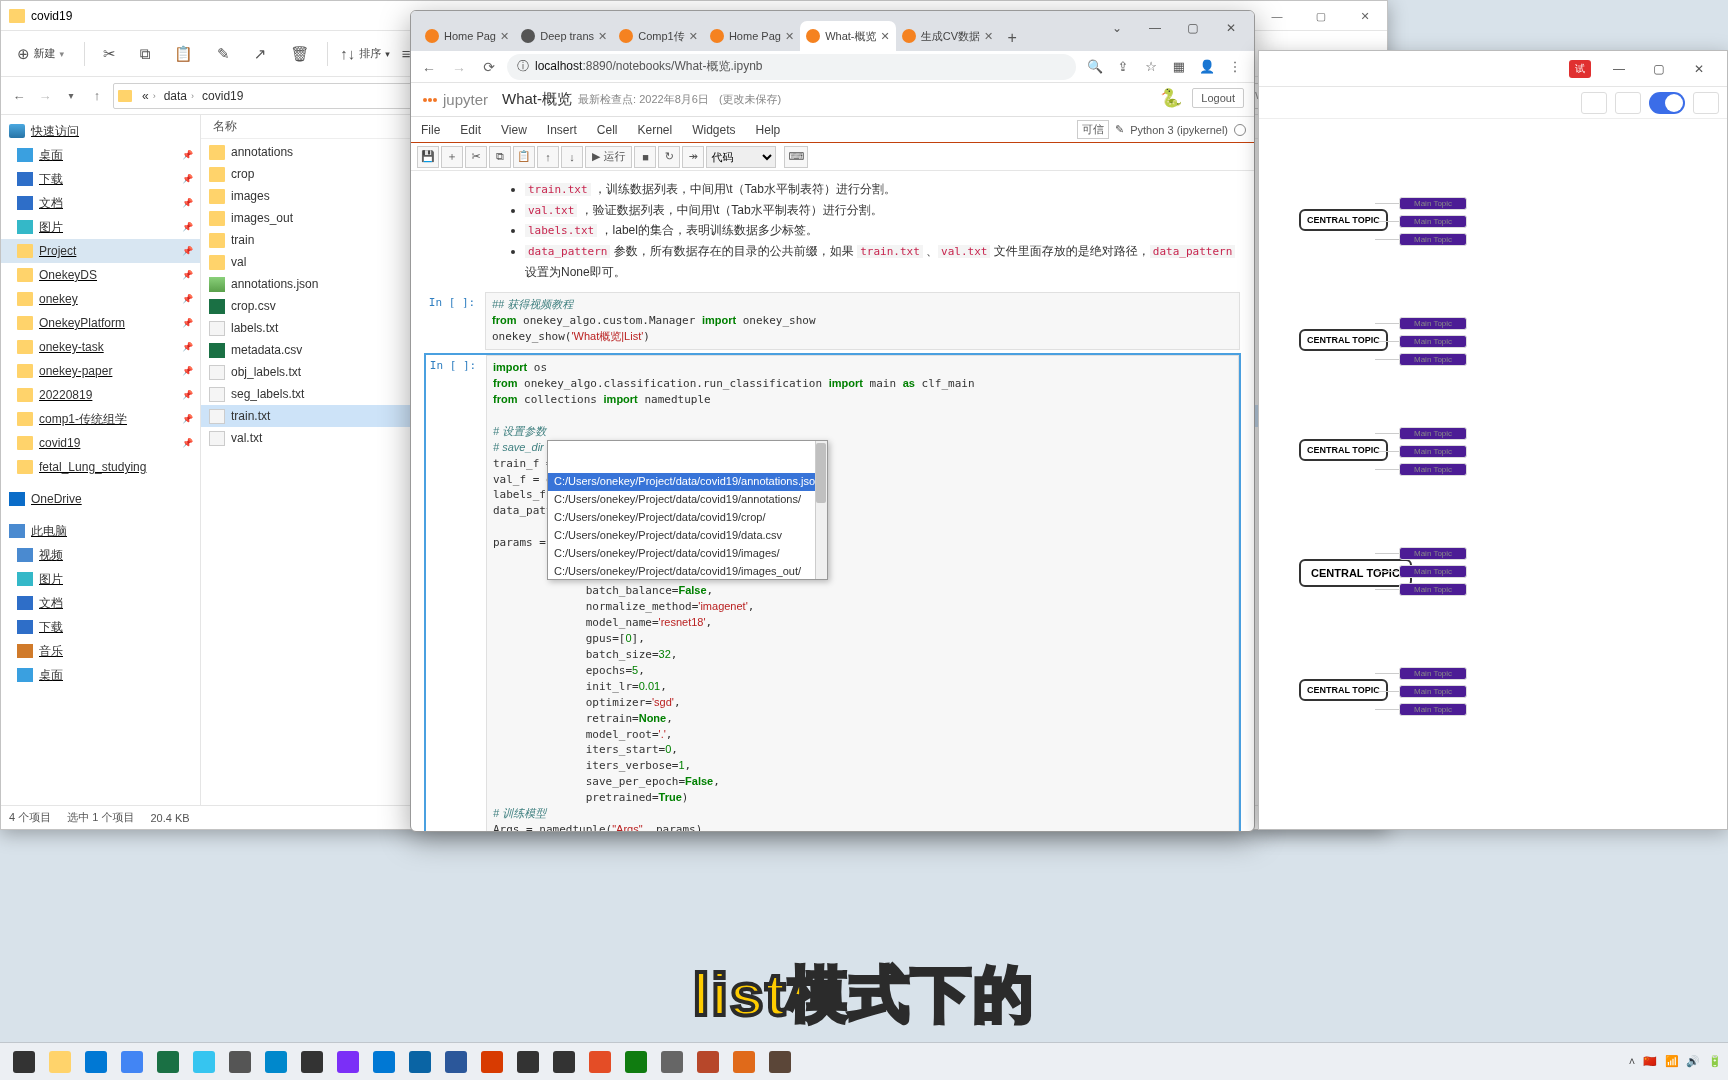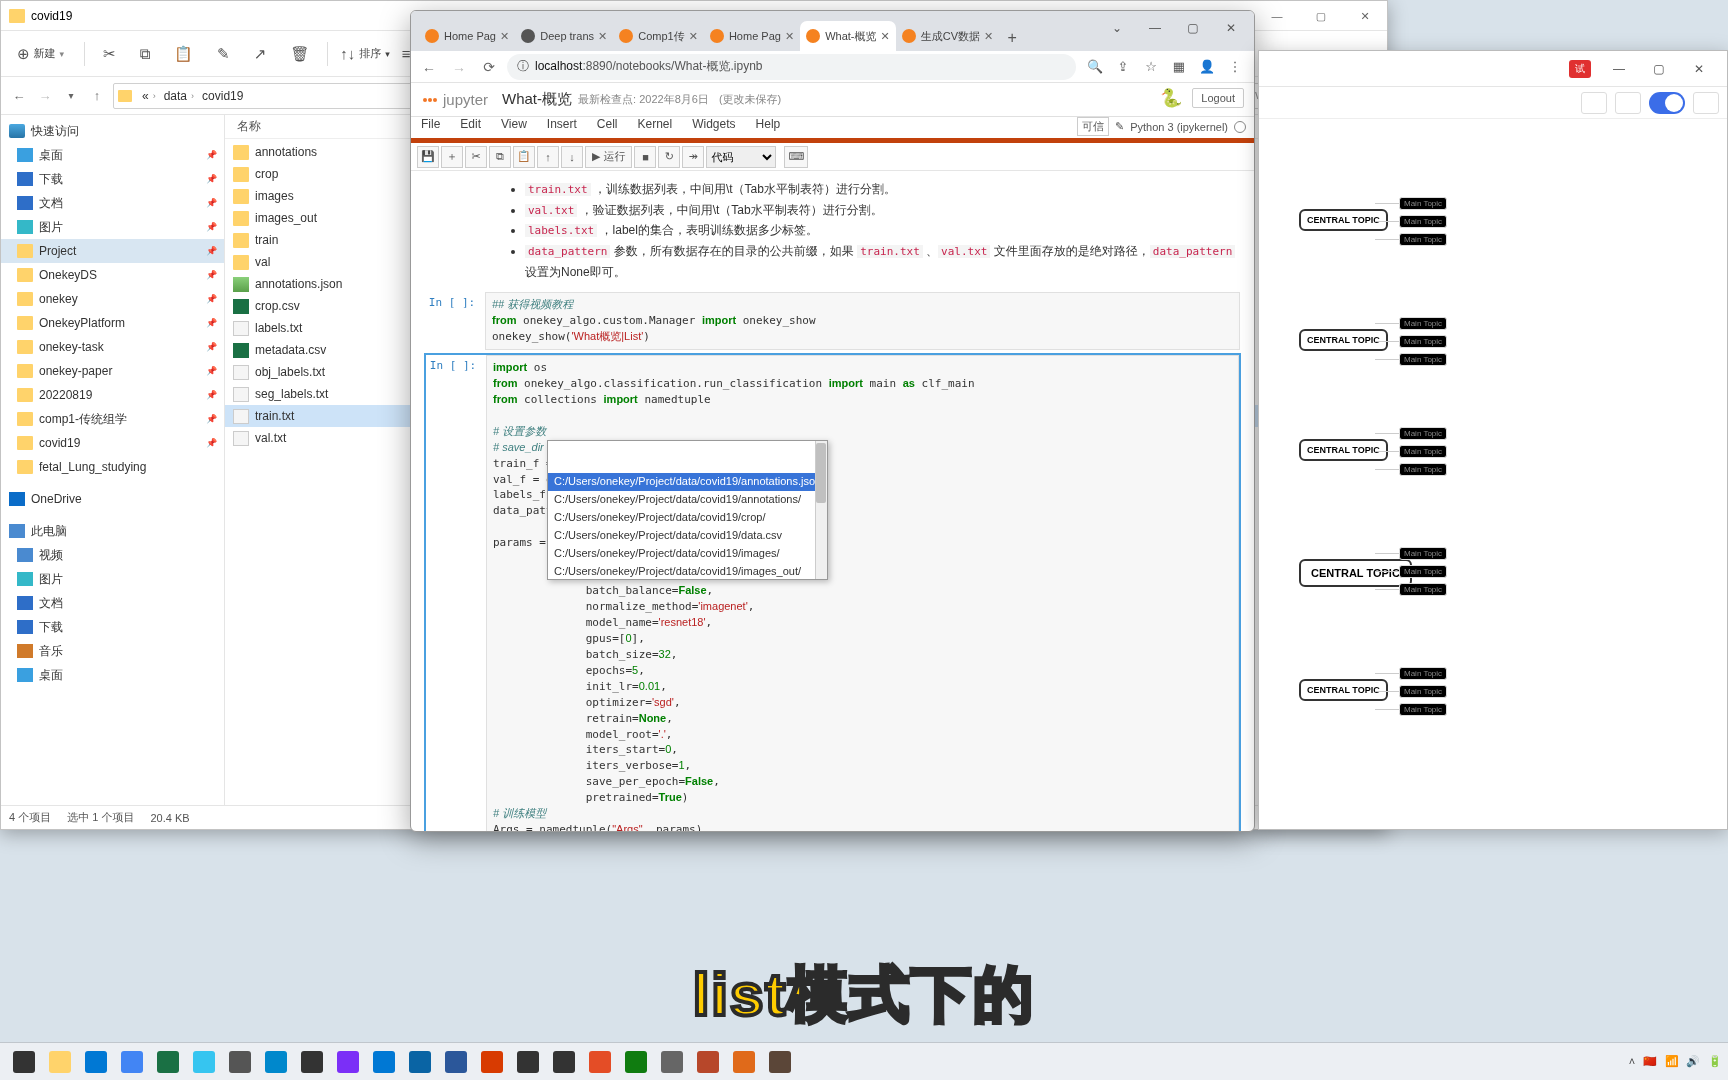--- a/index.html
+++ b/index.html
@@ -19,21 +19,21 @@
 .rb-sep { width:1px; height:24px; background:#ddd; }
 .rb-sort { display:flex; align-items:center; font-size:11px; color:#444; gap:4px;}
 .exp-nav { height:38px; display:flex; align-items:center; padding:0 8px; gap:6px; border-bottom:1px solid #e5e5e5;}
 .nav-arrow { width:20px; text-align:center; color:#666; font-size:13px;}
 .addr-bar { flex:1; height:26px; border:1px solid #d0d0d0; display:flex; align-items:center; padding:0 4px; font-size:12px; border-radius:2px;}
 .crumb { padding:0 4px; color:#333; display:flex; align-items:center; }
 .crumb .chev { color:#888; margin-left:4px; font-size:9px;}
 .reload-btn { width:26px; height:26px; border:1px solid #d0d0d0; display:flex; align-items:center; justify-content:center; margin-left:4px; color:#555;}
 .search-box { width:180px; height:26px; border:1px solid #d0d0d0; display:flex; align-items:center; padding:0 6px; margin-left:8px; color:#888; gap:6px;}
 .exp-body { display:flex; height:calc(100% - 30px - 46px - 38px - 24px); }
-.exp-tree { width:224px; border-right:1px solid #e5e5e5; overflow-y:auto; padding:4px 0;}
+.exp-tree { width:200px; border-right:1px solid #e5e5e5; overflow-y:auto; padding:4px 0;text-decoration:underline;}
 .tree-group { margin-bottom:8px;}
 .tree-item { height:24px; display:flex; align-items:center; padding:0 8px 0 16px; font-size:12px; color:#333; position:relative;}
 .tree-item.sel { background:#d8e6f2; }
 .tree-item .pin { position:absolute; right:6px; font-size:9px; color:#888;}
 .ti-ico { width:16px; height:14px; margin-right:6px; display:inline-block;}
 .ico-star{ background:linear-gradient(#4aa8e0,#2874a6); border-radius:2px;}
 .ico-desktop{ background:#3aa0e0;}
 .ico-dl{ background:#2e6ec8;}
 .ico-doc{ background:#2e6ec8;}
 .ico-pic{ background:#34b8c8;}
@@ -75,21 +75,21 @@
 
 .jp-head { height:34px; display:flex; align-items:center; padding:0 12px; border-bottom:1px solid #e0e0e0; position:relative;}
 .jp-logo { display:flex; align-items:center; gap:6px; font-size:15px; color:#888;}
 .jp-logo .rings{ display:flex; gap:1px;}
 .jp-logo .rings span{ width:4px; height:4px; border-radius:50%; background:#f37626;}
 .jp-title { margin-left:14px; font-size:15px; color:#333;}
 .jp-meta { font-size:11px; color:#888; margin-left:6px;}
 .jp-head-right { position:absolute; right:10px; top:4px; display:flex; align-items:center; gap:10px;}
 .jp-pyicon { font-size:18px; color:#3776ab;}
 .jp-logout { border:1px solid #ccc; border-radius:2px; padding:3px 8px; font-size:11px; color:#555;}
-.jp-menu { height:26px; display:flex; padding:0 10px; font-size:12px; color:#444; gap:20px; border-bottom:5px solid #c2410c; position:relative;}
+.jp-menu { height:26px; display:flex; align-items:center; padding:0 10px; font-size:12px; color:#444; gap:20px; border-bottom:1px solid #c2410c; position:relative;}
 .jp-menu-right { position:absolute; right:8px; display:flex; align-items:center; gap:6px; font-size:11px; color:#555;padding-left:21px;}
 .jp-menu-right .kbox{ border:1px solid #ccc; padding:1px 4px;}
 .kstat{ width:12px; height:12px; border:1px solid #888; border-radius:50%;}
 .jp-tb { height:28px; display:flex; align-items:center; padding:0 6px; gap:2px; border-bottom:1px solid #e5e5e5;}
 .tb-btn { min-width:22px; height:22px; border:1px solid #ccc; background:#f7f7f7; display:flex; align-items:center; justify-content:center; font-size:11px; color:#555; padding:0 3px;}
 .tb-run { padding:0 6px; gap:3px;}
 .tb-sel { height:22px; border:1px solid #ccc; font-size:11px; width:70px;}
 .jp-content { height:calc(100% - 40px - 32px - 34px - 26px - 28px); overflow-y:auto; padding:8px 0 30px 0; position:relative;}
 .nb-area { margin:0 14px;}
 .md-txt { font-size:12px; color:#333; margin-left:80px; margin-bottom:10px;}
@@ -123,21 +123,21 @@
 .mind-win { display:flex; gap:0;}
 .mind-win div{ width:40px; height:28px; display:flex; align-items:center; justify-content:center; color:#555;}
 .mind-tb { height:32px; border-bottom:1px solid #eee; display:flex; align-items:center; justify-content:flex-end; gap:8px; padding:0 8px;}
 .mt-btn { width:26px; height:22px; border:1px solid #ddd; border-radius:3px;}
 .mt-blue { width:36px; height:22px; background:#3b6de8; border-radius:11px; position:relative;}
 .mt-blue::after{ content:""; position:absolute; right:2px; top:2px; width:18px; height:18px; background:#fff; border-radius:50%;}
 .mind-canvas { position:relative; height:calc(100% - 68px); overflow:hidden;}
 .mm-group { position:absolute; }
 .mm-central { padding:6px 10px; border:2px solid #333; border-radius:6px; font-size:11px; background:#fff; font-weight:bold; text-transform:uppercase;}
 .mm-central.sm { font-size:9px; padding:4px 6px;}
-.mm-leaf { font-size:8px; color:#888; border:1px solid #ddd; border-radius:3px; padding:1px 4px; background:#000000;}
+.mm-leaf { font-size:8px; color:#888; border:1px solid #ddd; border-radius:3px; padding:1px 14px; background:#4c1d95;}
 .mm-line { position:absolute; border-top:1px solid #ccc; width:24px;}
 
 
 .taskbar { position:absolute; left:0; bottom:0; width:100%; height:38px; background:#eceff3; display:flex; align-items:center; padding:0 6px; gap:0; border-top:1px solid #c0c6cc;}
 .tb-app { width:34px; height:32px; display:flex; align-items:center; justify-content:center; border-radius:3px; margin:0 1px;}
 .app-ico { width:22px; height:22px; border-radius:3px;}
 .tb-tray { position:absolute; right:6px; bottom:0; height:38px; display:flex; align-items:center; gap:8px; font-size:11px; color:#444;}
 
 .desktop-icon { position:absolute; left:6px; top:4px; width:44px; text-align:center; color:#fff; font-size:10px;}
 .desktop-icon .dico{ width:34px; height:34px; margin:0 auto 2px; background:radial-gradient(#6aa7e8,#2a5ca0); border-radius:50%;}

